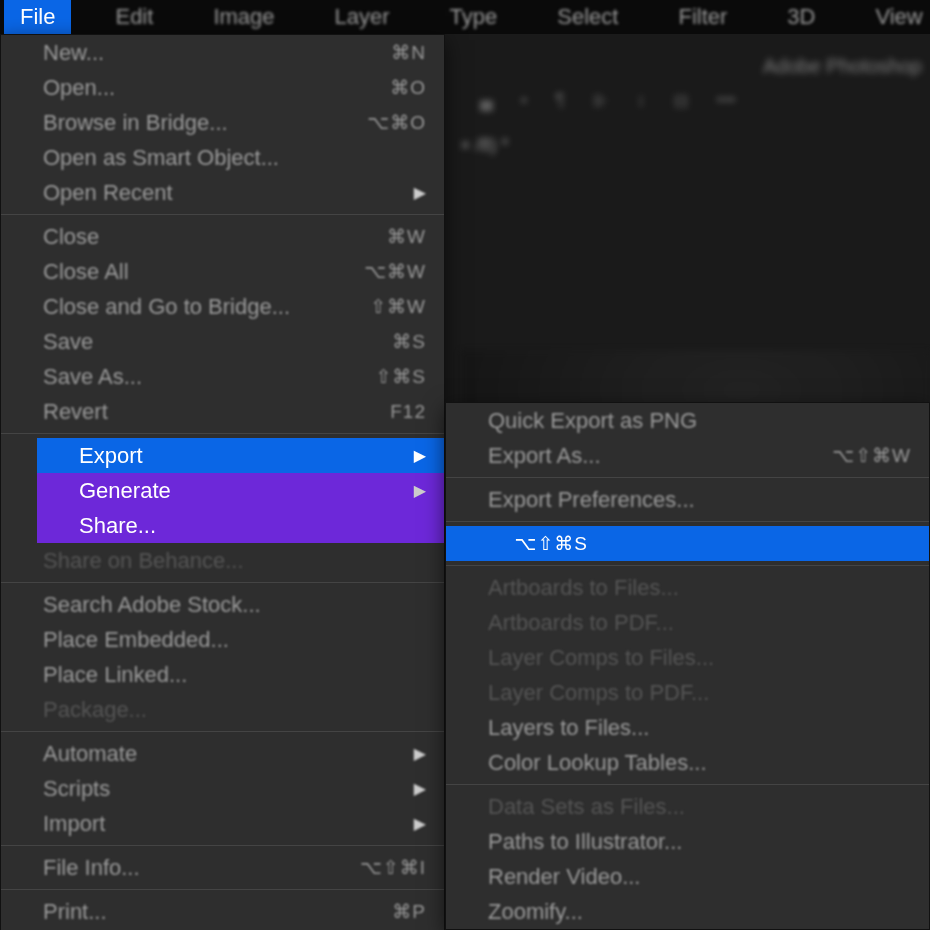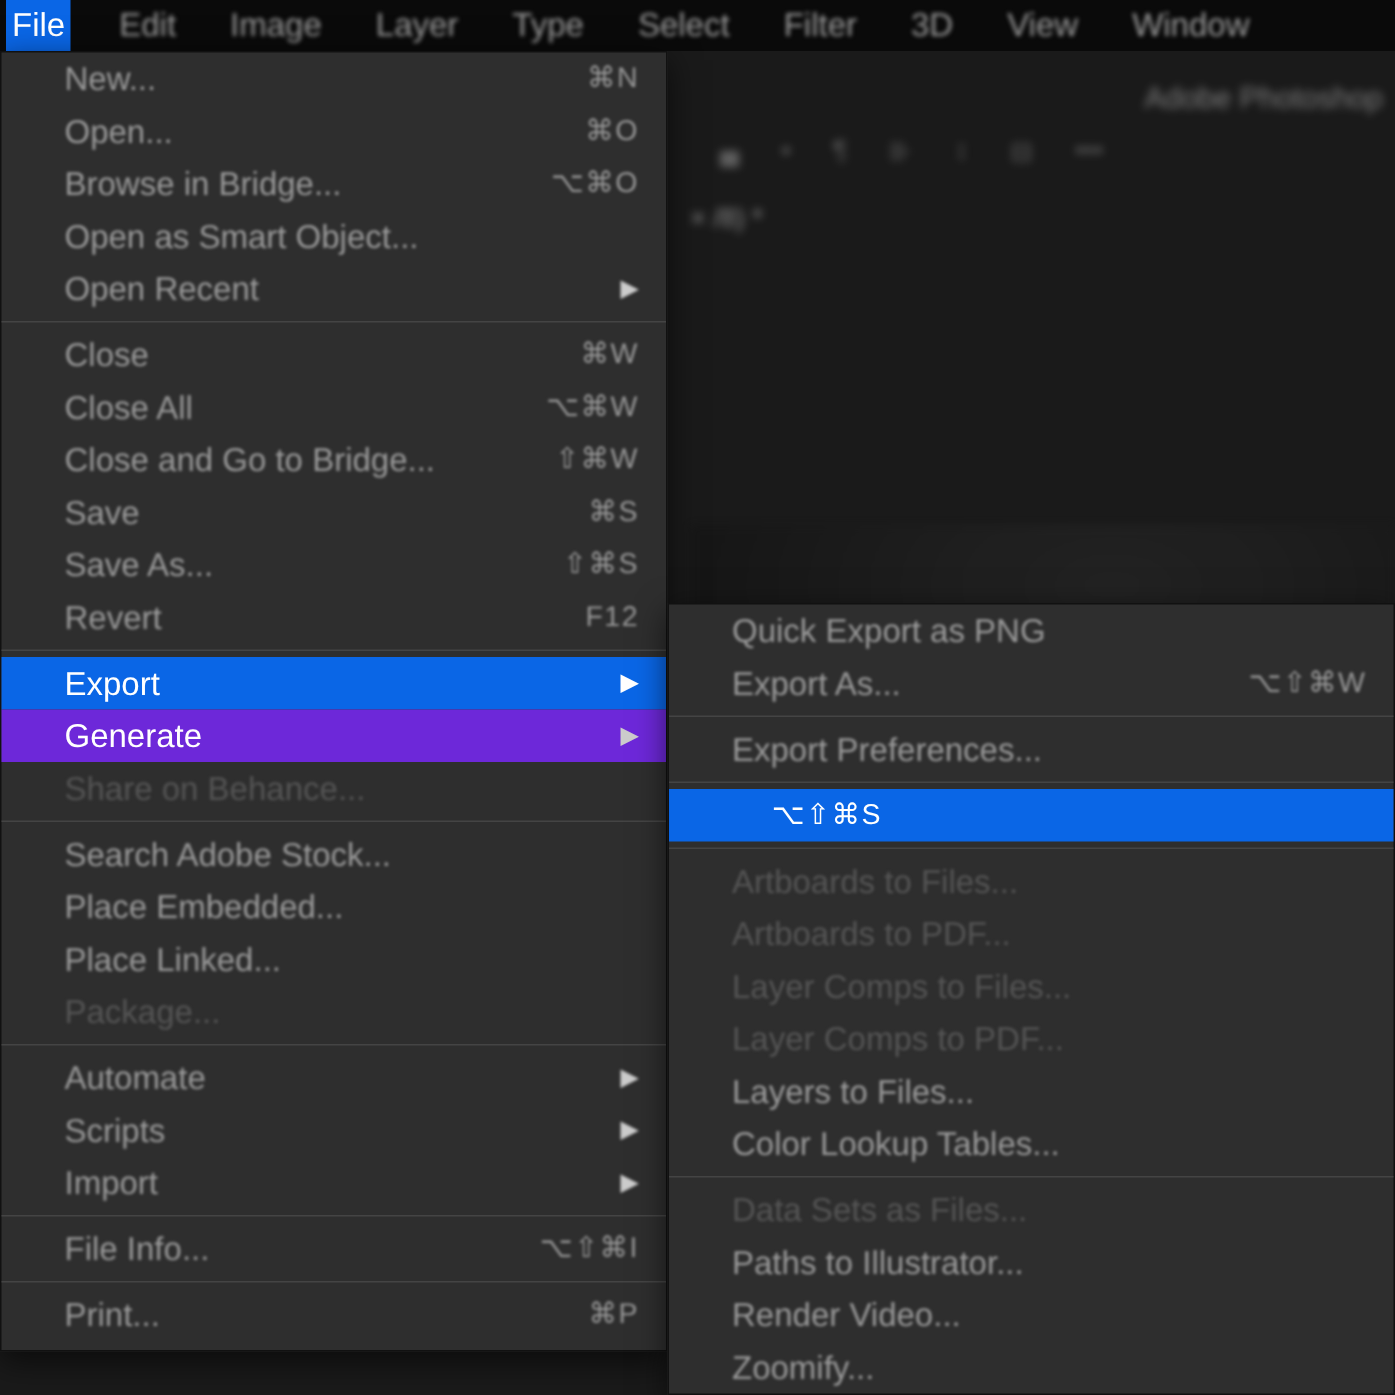--- a/index.html
+++ b/index.html
@@ -22,21 +22,21 @@
   display: flex;
   align-items: center;
   height: 34px;
   background: #0a0a0a;
   padding-left: 4px;
   font-size: 22px;
   gap: 28px;
 }
 .menubar .mi {
   color: #999;
-  padding: 4px 4px;
+  padding: 4px 16px;
 }
 .menubar .mi.active {
   background: #0a66e6;
   color: #fff;
   font-weight: 500;
   filter: none;
 }
 .app-title {
   position: absolute;
   top: 55px;
@@ -118,21 +118,21 @@
   text-align: right;
   min-width: 100px;
 }
 .row.highlight .sc { color: #fff; }
 .arrow {
   font-size: 16px;
   color: #ccc;
 }
 .row.highlight .arrow { color: #fff; }
 .crisp { filter: none !important; }
-.menu .crisp-section .row { filter: none; color: #fff; font-weight: 400; }
+.menu .crisp-section .row { filter: none; color: #fff; font-weight: 400; margin-left: 36px; }
 </style>
 </head>
 <body>
 
 <div class="bg-blur">
   <div class="app-title">Adobe Photoshop</div>
   <div class="toolbar-icons">
     <span>▄</span>
     <span>▪</span>
     <span>¶</span>
@@ -212,20 +212,24 @@
   <div class="sep"></div>
   <div id="g3" class="crisp-section">
       <div class="row highlight">
         <span>Export</span>
         <span class="arrow">▶</span>
       </div>
       <div class="row hover-sub">
         <span>Generate</span>
         <span class="arrow">▶</span>
       </div>
+      <div class="row hover-sub">
+        <span>Share...</span>
+        <span class="sc"></span>
+      </div>
     </div>
   <div id="g3b">
       <div class="row blurred disabled">
         <span>Share on Behance...</span>
         <span class="sc"></span>
       </div>
     </div>
   <div class="sep"></div>
   <div id="g4">
       <div class="row blurred">

